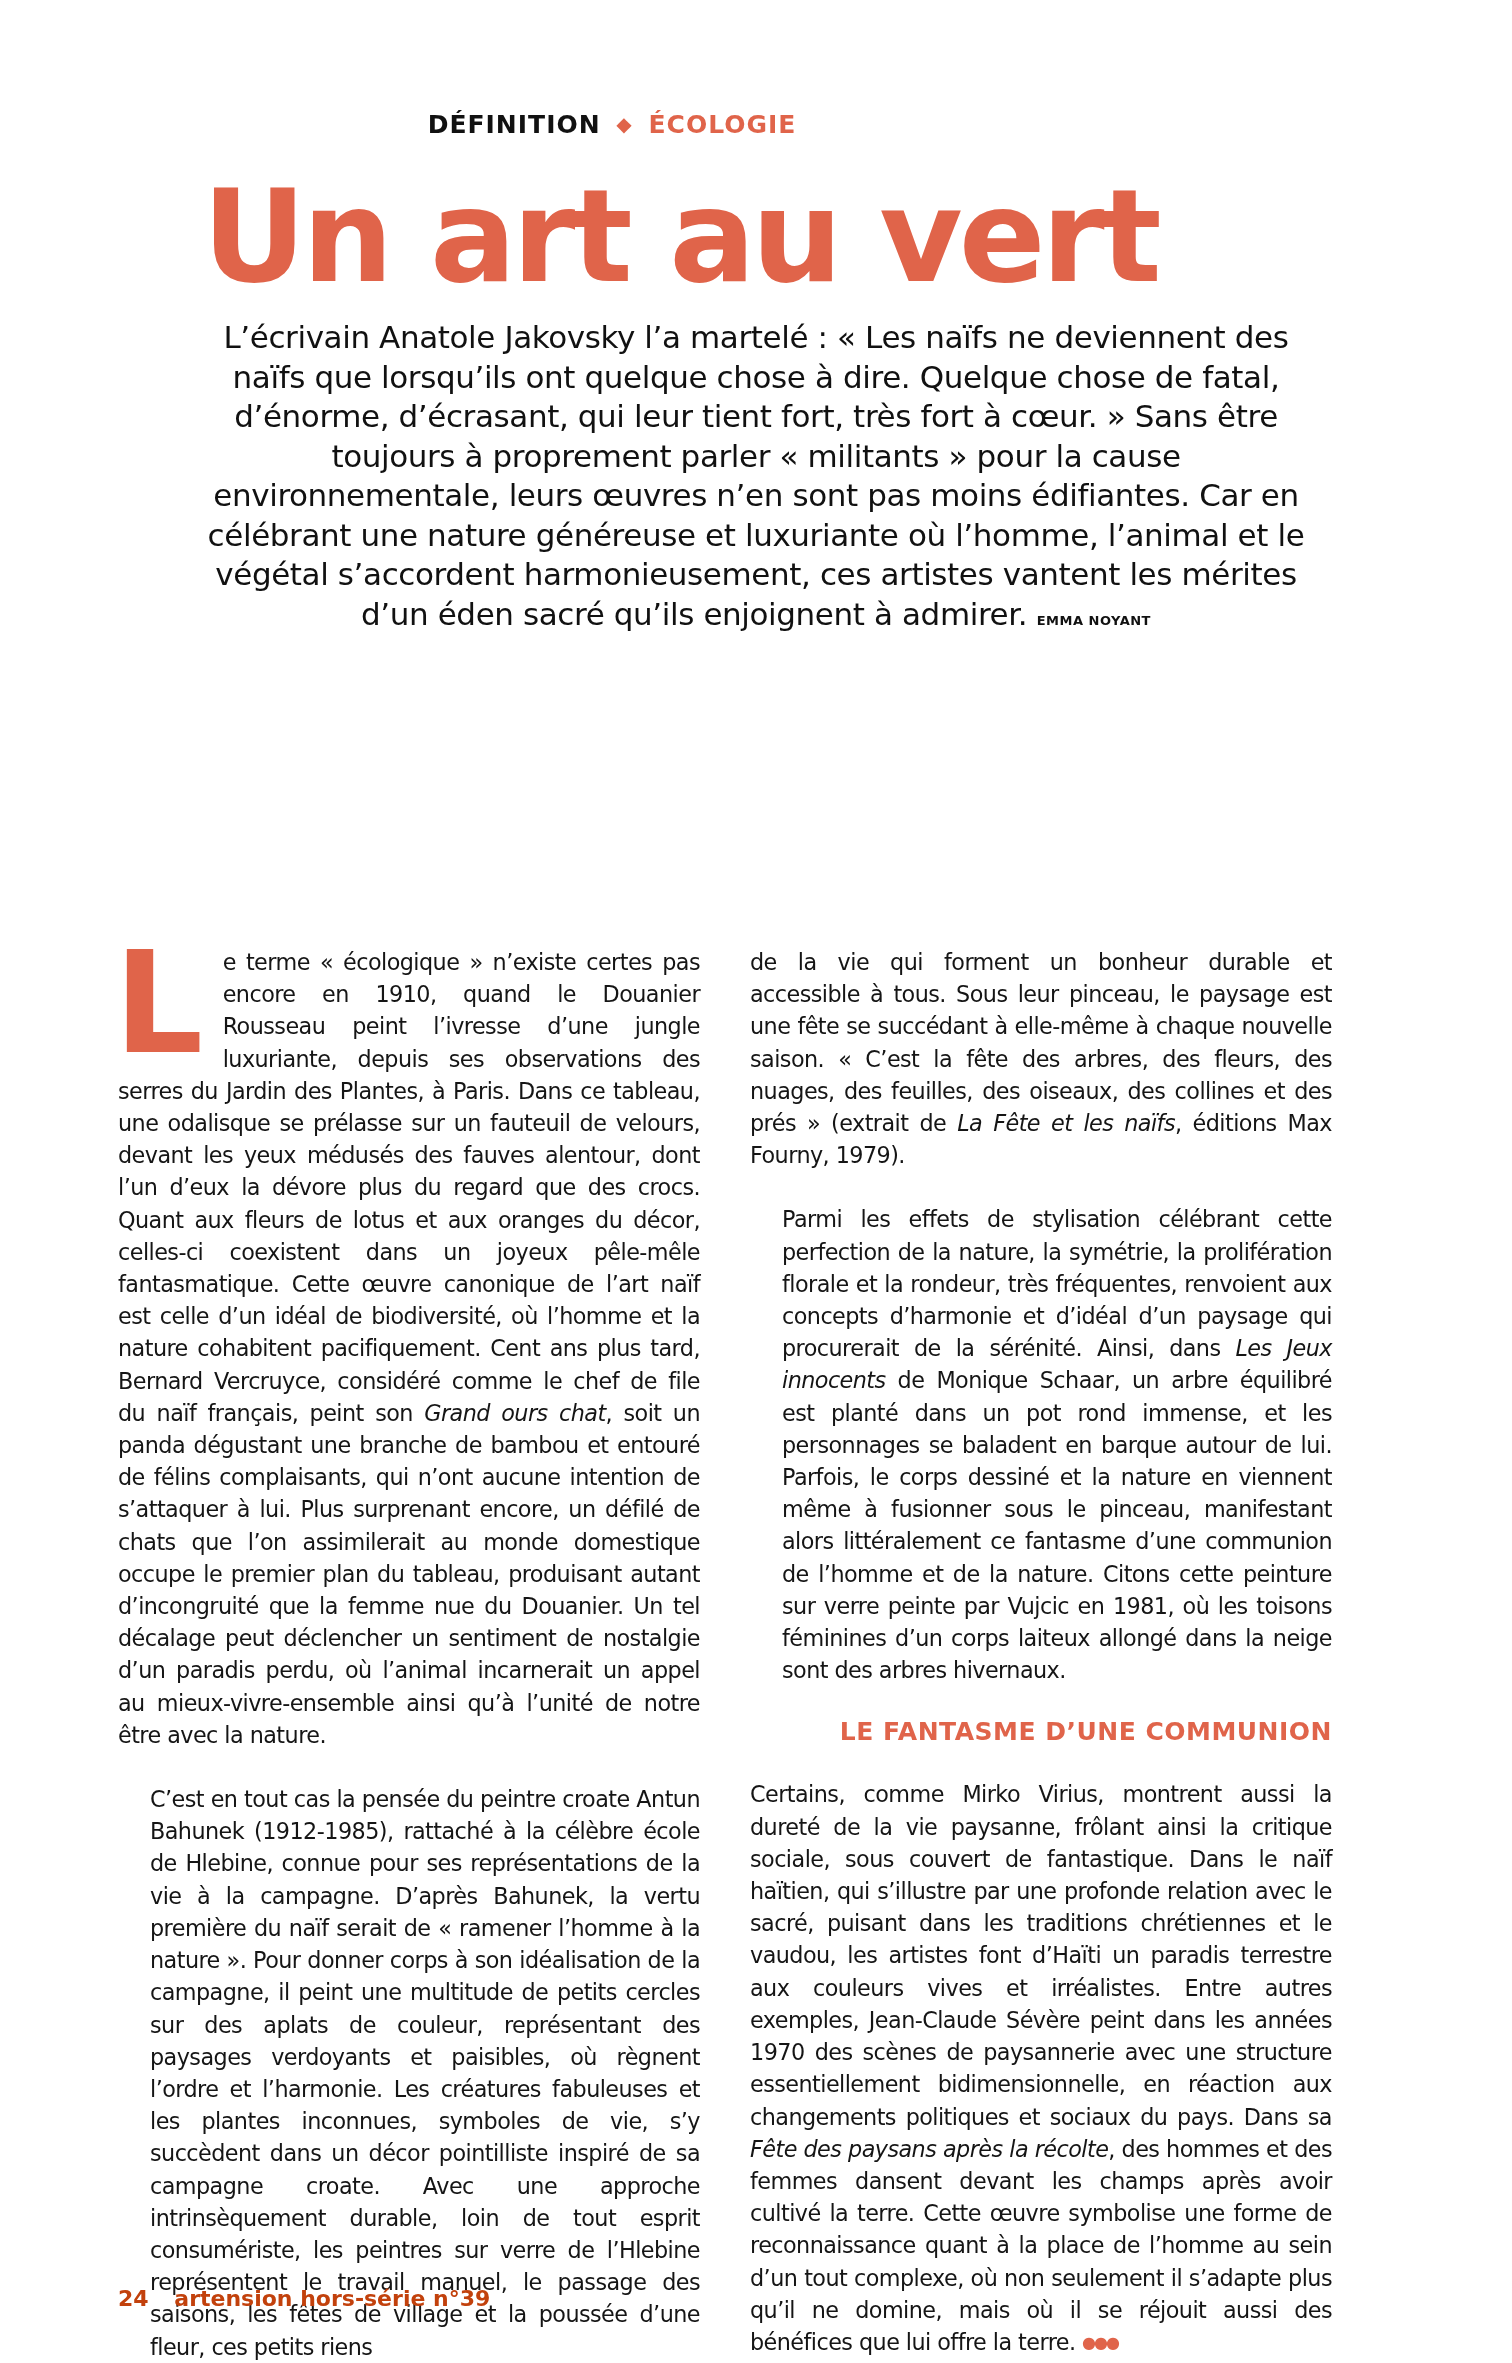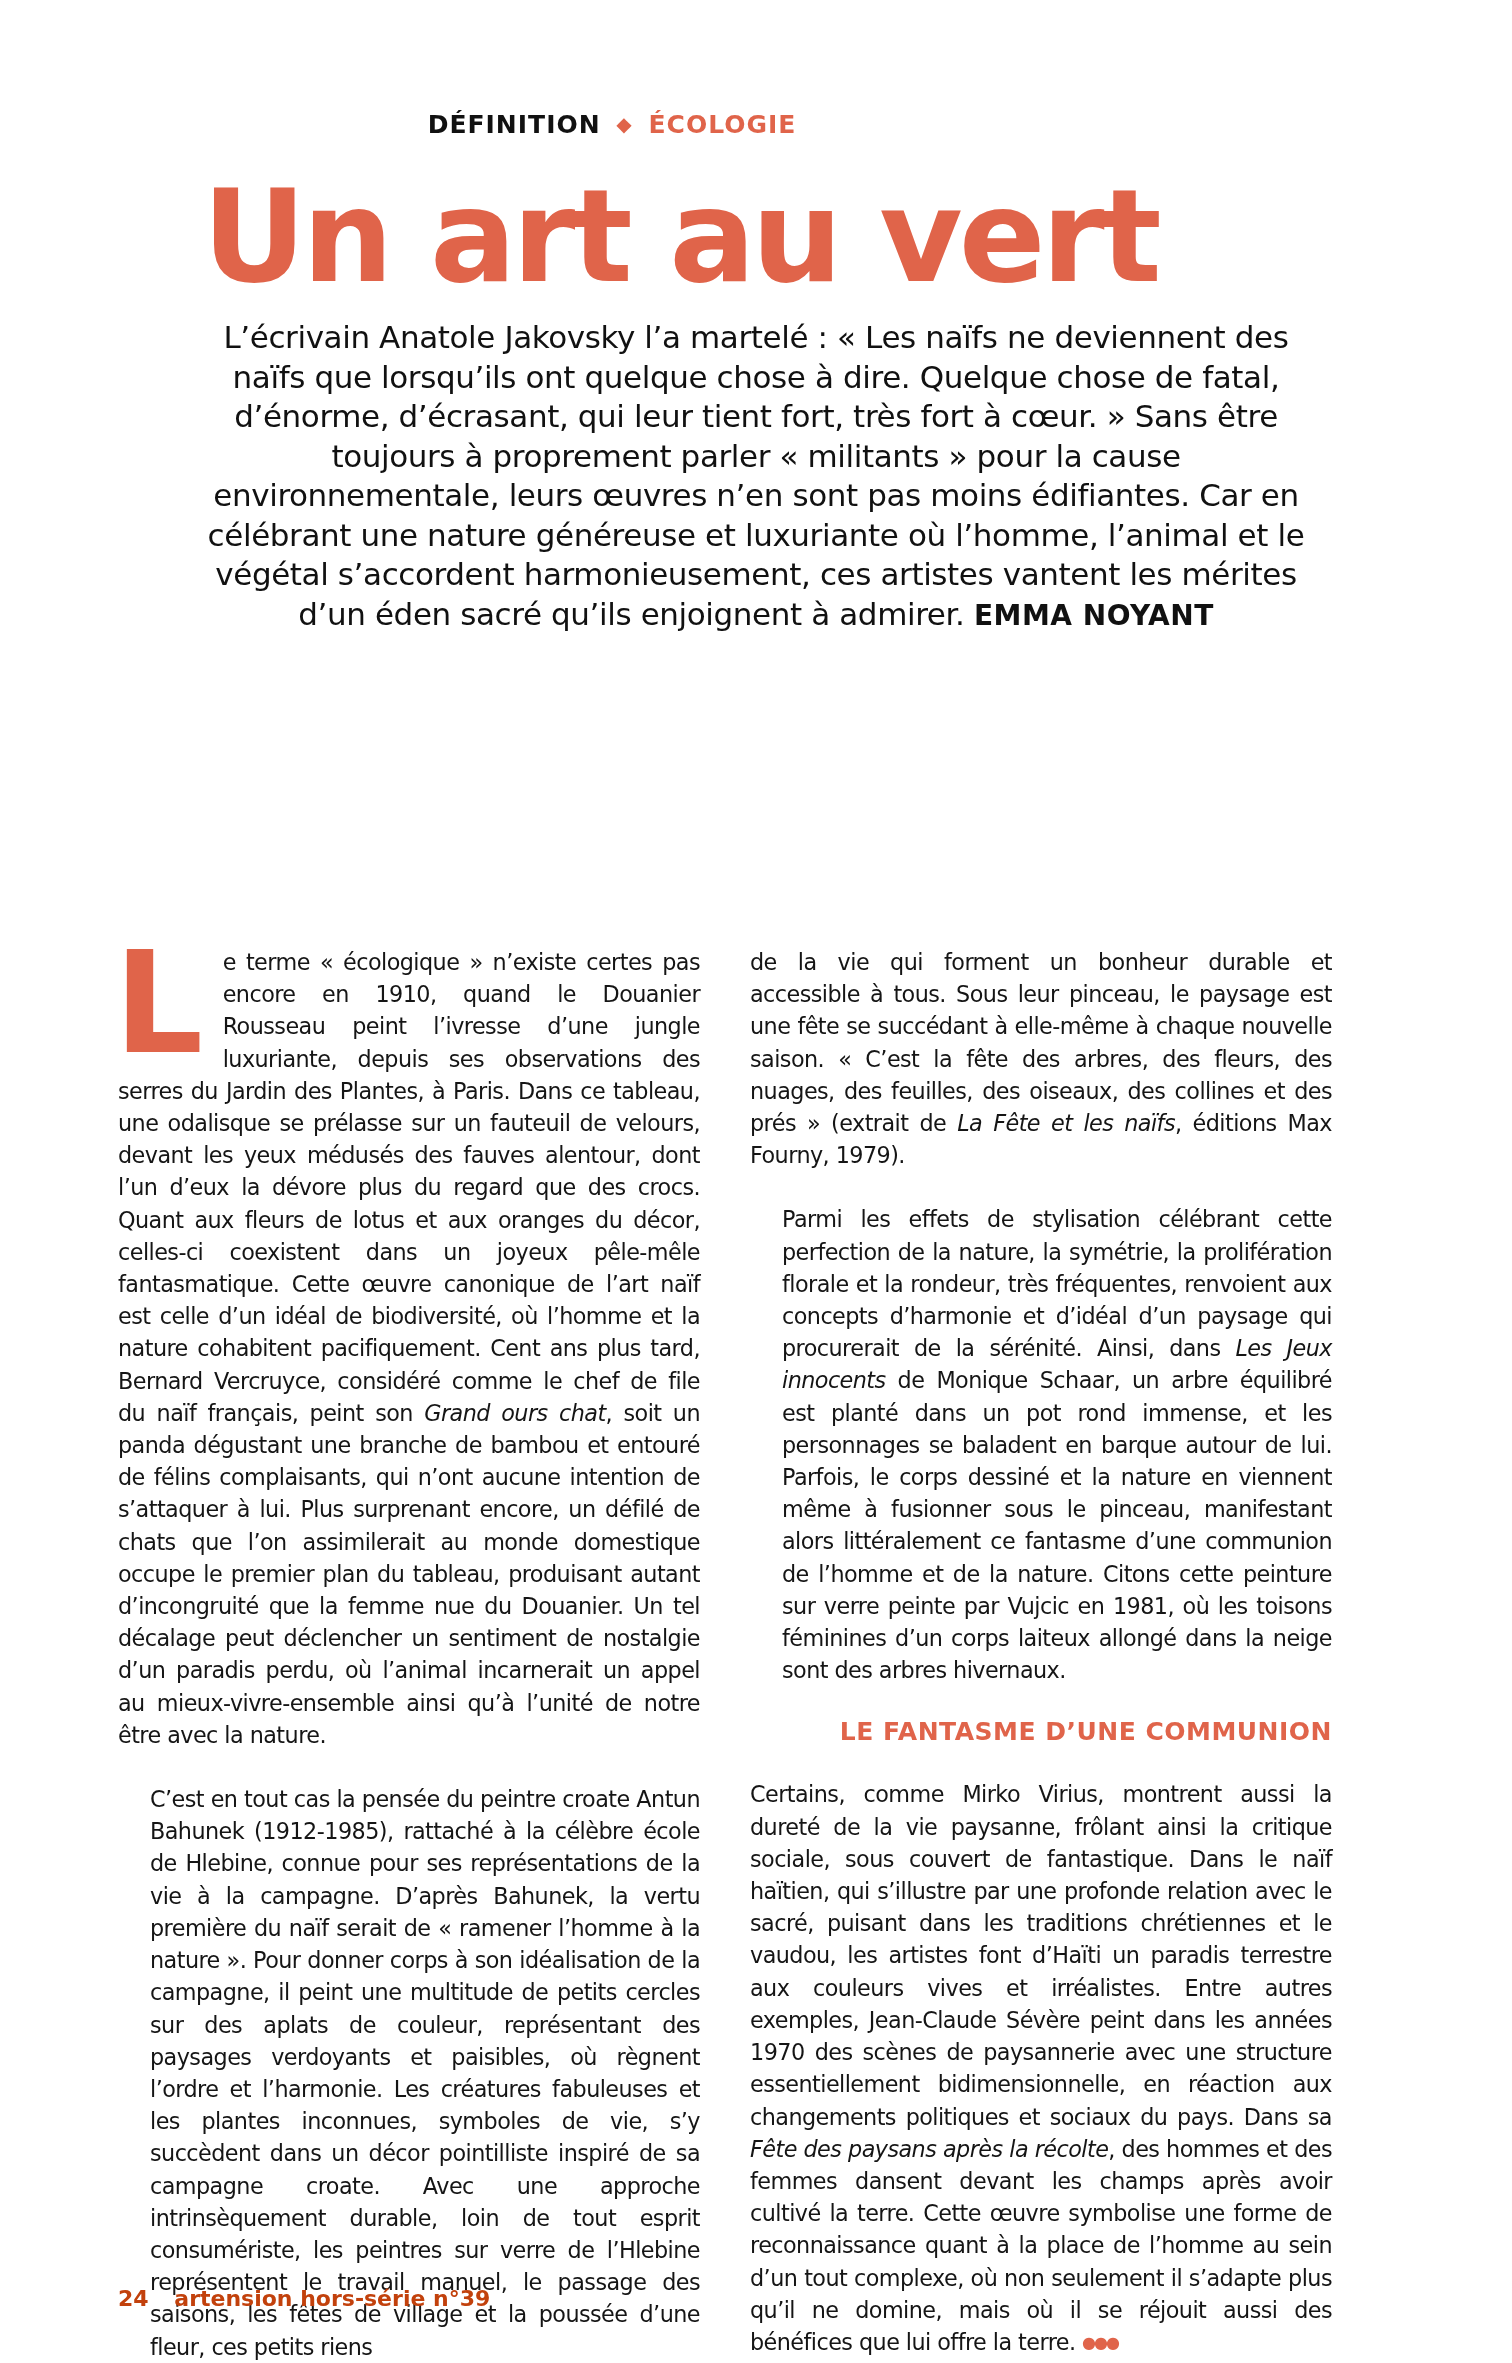--- a/index.html
+++ b/index.html
@@ -9,21 +9,21 @@
             font-family: "DejaVu Sans", sans-serif; font-weight: bold; font-size: 25px; letter-spacing: 1px; }
   .kicker .cat1 { color: #111; }
   .kicker .sep { color: #e0644a; font-size: 20px; margin: 0 6px; position: relative; top: -2px; }
   .kicker .cat2 { color: #e0644a; }
   .title { position: absolute; top: 162px; left: 0; width: 1360px; text-align: center;
            font-family: "DejaVu Sans", sans-serif; font-weight: bold; color: #e0644a;
            font-size: 128px; line-height: 150px; letter-spacing: -4px; margin: 0; }
   .intro { position: absolute; top: 318px; left: 200px; width: 1112px; text-align: center;
            font-family: "DejaVu Sans", sans-serif; font-size: 31px; line-height: 39.5px; color: #111;
            font-weight: normal; letter-spacing: -0.4px; }
-  .intro .author { font-size: 28px; font-weight: bold; letter-spacing: 0.5px; }
+  .intro .author { font-size: 13px; font-weight: bold; letter-spacing: 0.5px; }
   .col { position: absolute; top: 946px; width: 582px;
          font-family: "DejaVu Sans", sans-serif; font-size: 22.3px; line-height: 32.2px;
          color: #151515; text-align: justify; letter-spacing: -0.55px; }
   .col.left { left: 118px; }
   .col.right { left: 750px; }
   .col p { margin: 0; }
   .col p + p { margin-top: 32px; margin-left: 32px; }
   .dropcap { float: left; color: #e0644a; font-weight: bold; font-size: 140px; line-height: 108px;
              height: 124px; margin: 4px 20px 0 -4px; font-family: "DejaVu Sans", sans-serif; }
   .subhead { color: #e0644a; font-weight: bold; font-size: 25px; letter-spacing: 0.5px;

